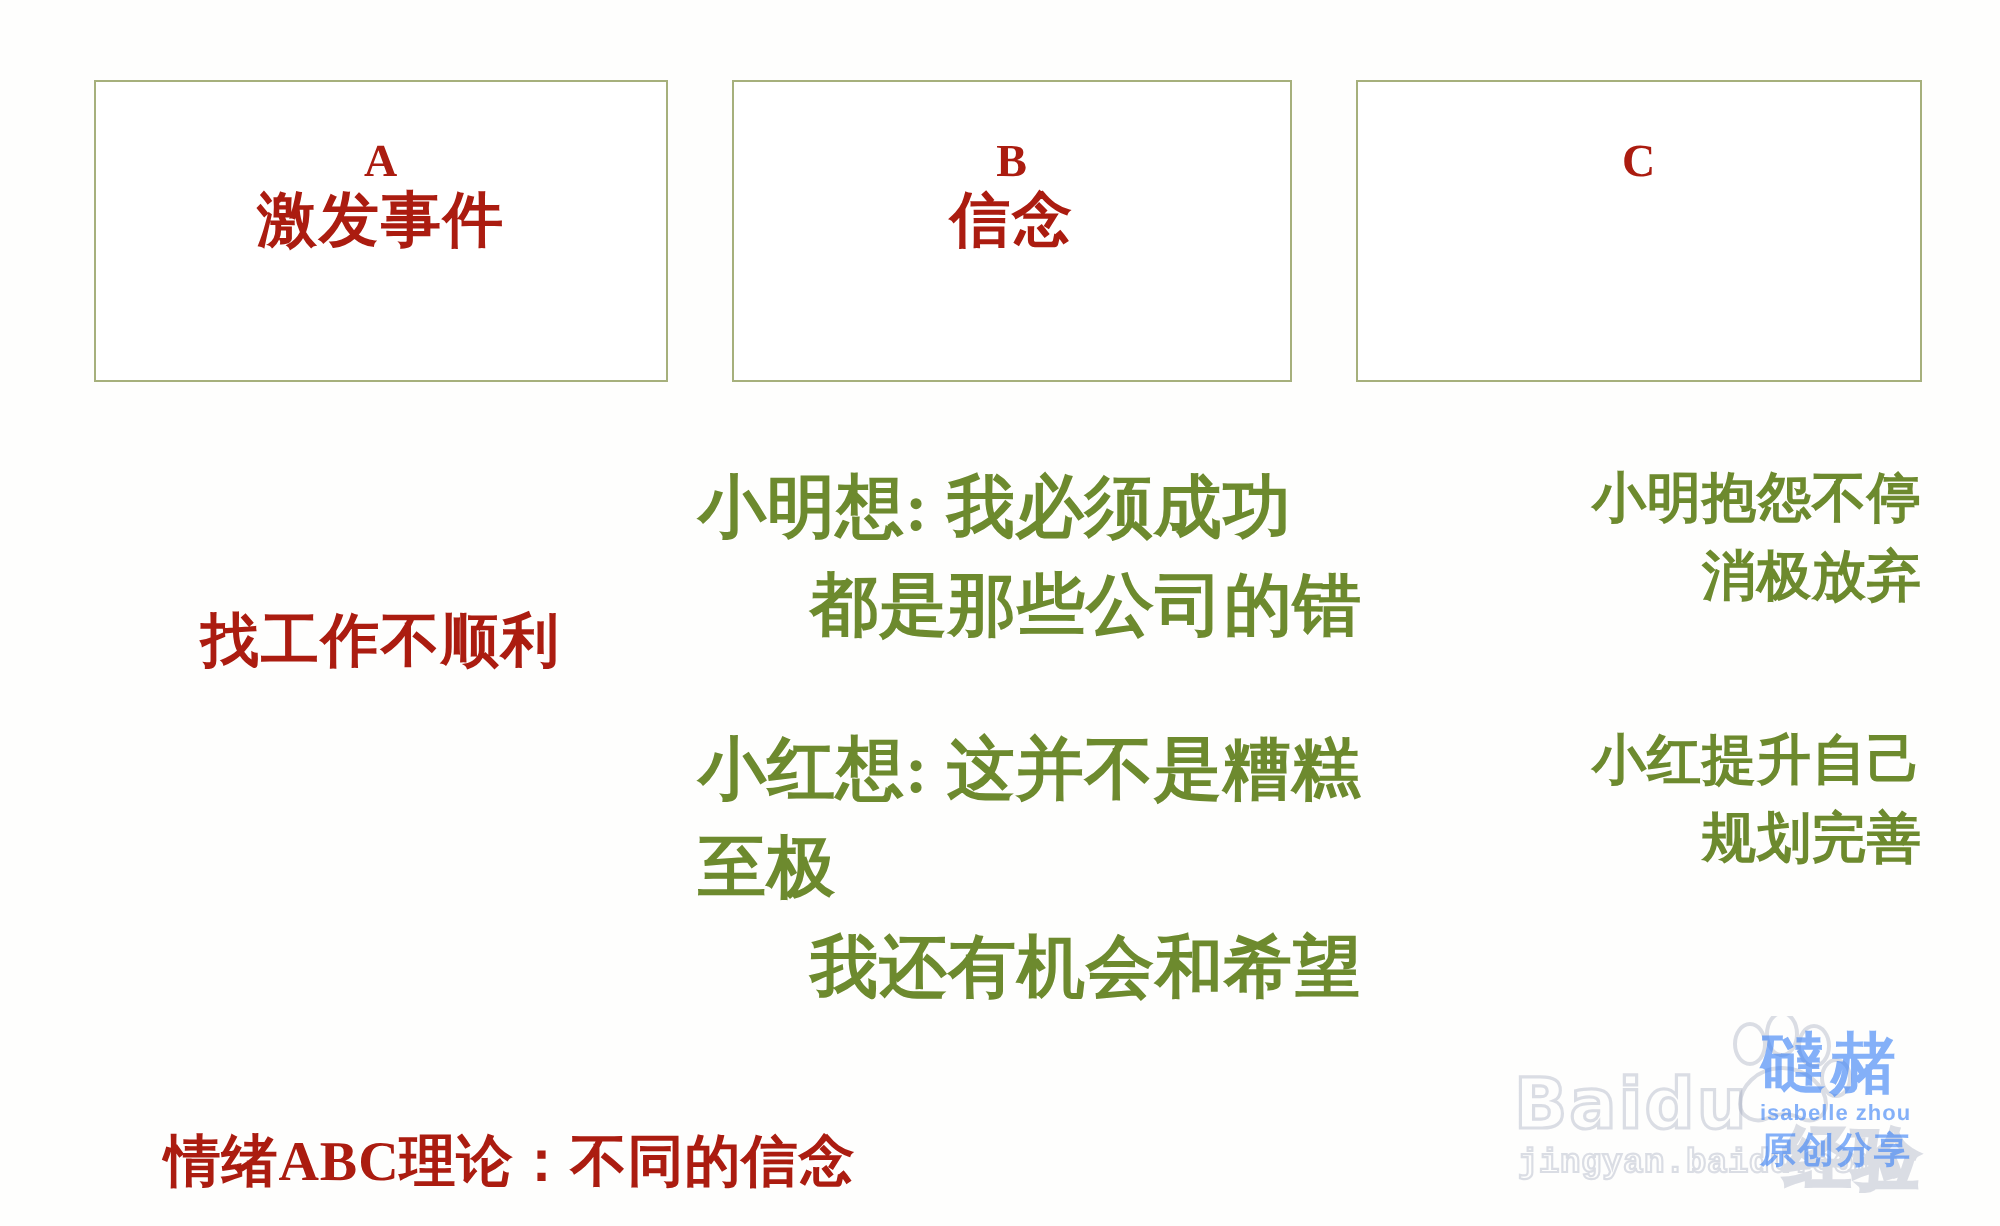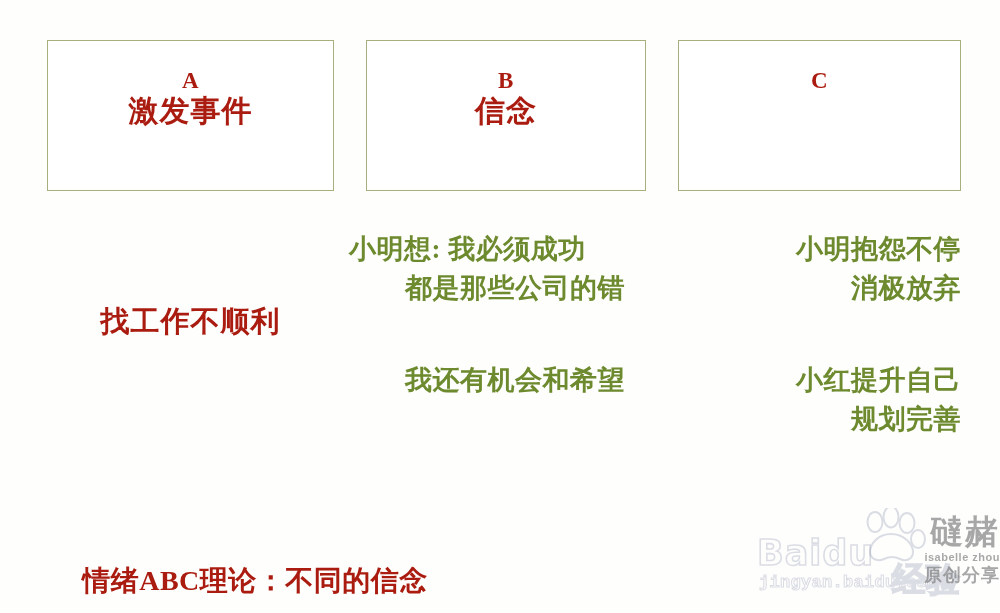--- a/index.html
+++ b/index.html
@@ -65,21 +65,21 @@
     letter-spacing: 1px;
     line-height: 1.25;
   }
 
   
   .colB-block {
     position: absolute;
     left: 349px;
     width: 340px;
     color: #6d8a2e;
-    font-size: 27px;
+    font-size: 34px;
     font-weight: bold;
     line-height: 1.45;
     text-align: left;
     letter-spacing: 0.5px;
   }
   #colB-1 { top: 230px; }
   #colB-2 { top: 361px; }
   .colB-block .l2 { display: block; padding-left: 56px; }
 
   
@@ -166,22 +166,22 @@
     height: 56px;
     opacity: 0.30;
     pointer-events: none;
   }
 
   #wm-user {
     position: absolute;
     left: 880px;
     top: 515px;
     width: 120px;
-    text-align: right;
-    color: #737373;
+    text-align: left;
+    color: #3b82f6;
     opacity: 0.62;
     pointer-events: none;
     font-family: "Liberation Sans", sans-serif;
   }
   #wm-user .wm-name-cn {
     display: block;
     font-size: 33px;
     font-weight: bold;
     line-height: 1.05;
     letter-spacing: 2px;
@@ -225,20 +225,21 @@
 </div>
 
 <div id="colA-text">找工作不顺利</div>
 
 <div class="colB-block" id="colB-1">
   <span class="l1">小明想: 我必须成功</span>
   <span class="l2">都是那些公司的错</span>
 </div>
 
 <div class="colB-block" id="colB-2">
+  <span class="l1">小红想: 这并不是糟糕至极</span>
   <span class="l2">我还有机会和希望</span>
 </div>
 
 <div class="colC-block" id="colC-1">
   <span class="l1">小明抱怨不停</span><br>
   <span class="l2">消极放弃</span>
 </div>
 
 <div class="colC-block" id="colC-2">
   <span class="l1">小红提升自己</span><br>

